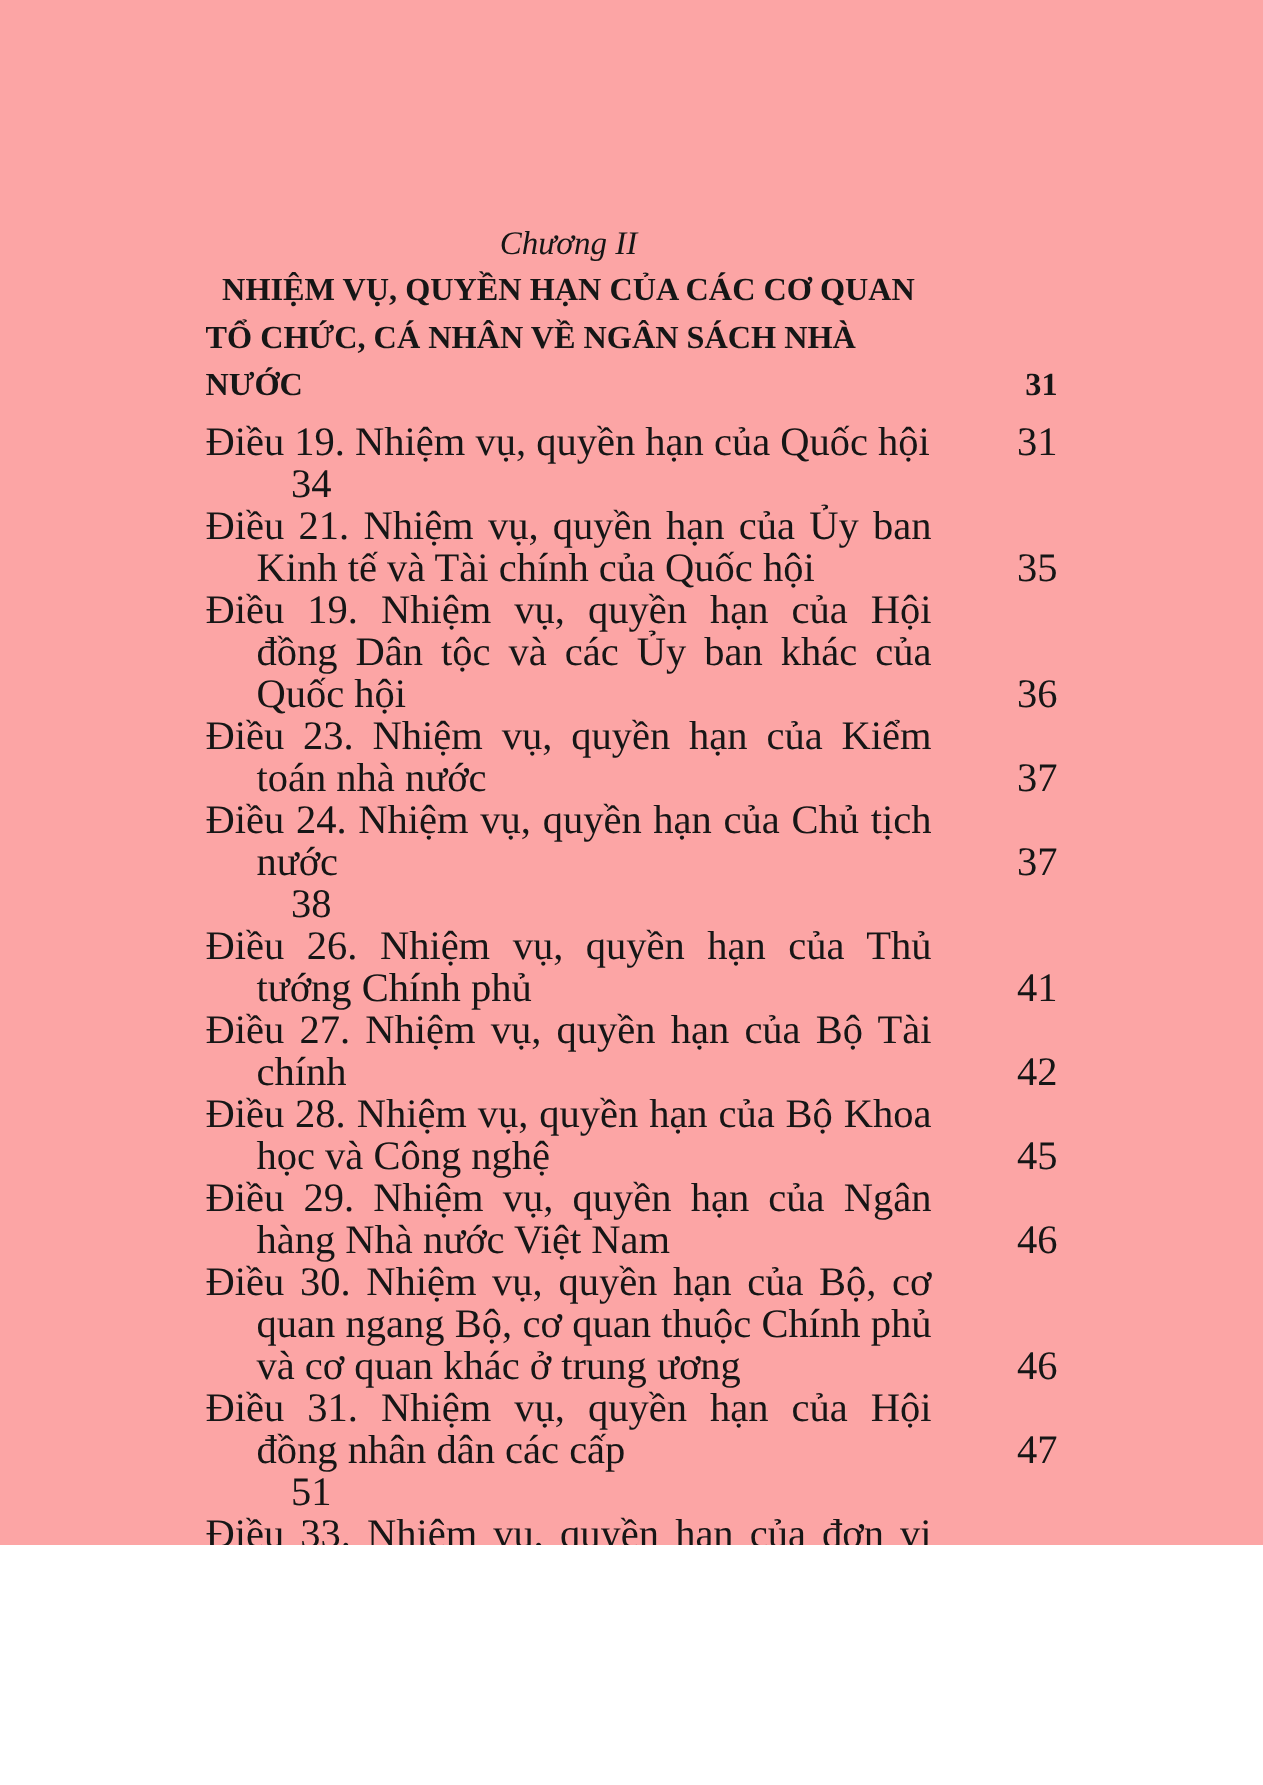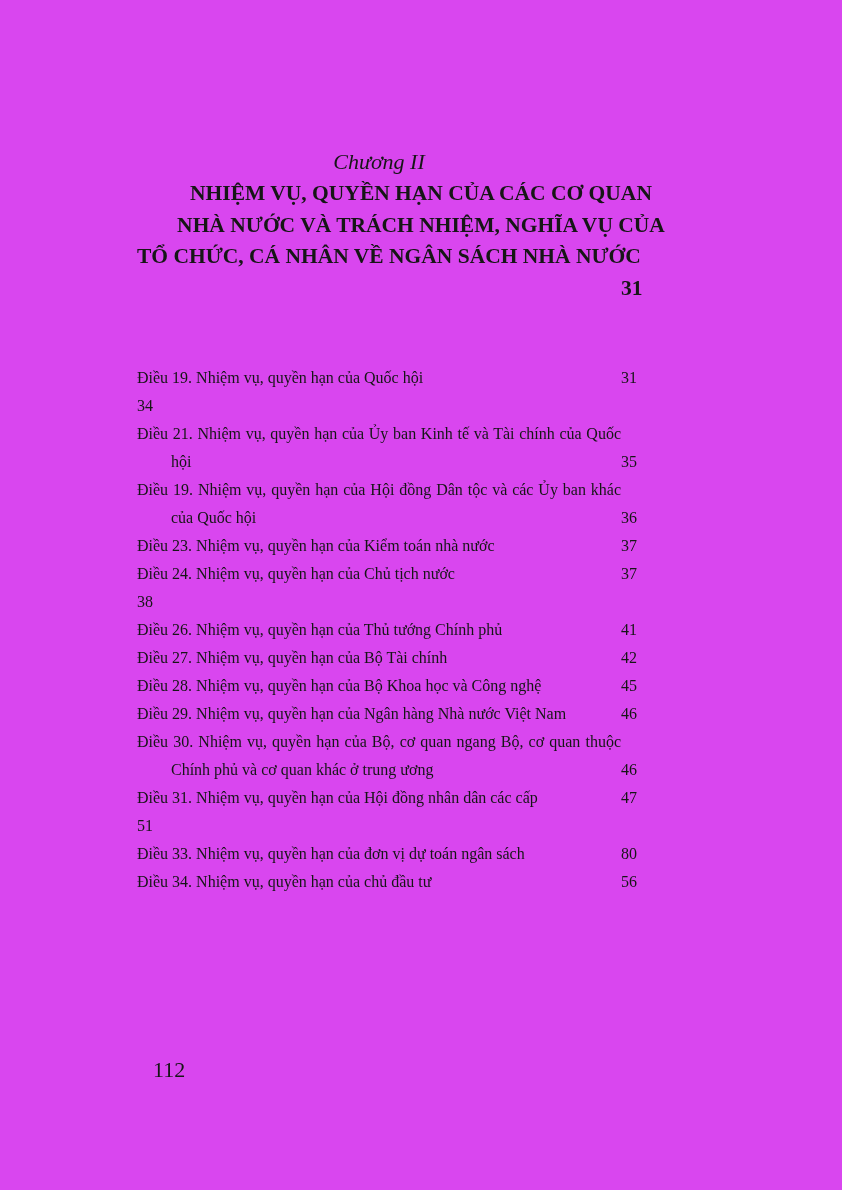--- a/index.html
+++ b/index.html
@@ -5,22 +5,22 @@
   * { margin: 0; padding: 0; box-sizing: border-box; }
   html, body { width: 842px; height: 1190px; }
   body {
     background: #ffffff;
     font-family: "Liberation Serif", "DejaVu Serif", serif;
     color: #161616;
   }
   .page {
     position: relative;
     width: 842px;
-    height: 1190px;
-    background: #d946ef;
+    height: 1030px;
+    background: #fca5a5;
     overflow: hidden;
   }
   .content {
     position: absolute;
     left: 137px;
     top: 146px;
     width: 568px;
   }
   .chapter-label {
     text-align: center;
@@ -29,37 +29,36 @@
     line-height: 31px;
     
     width: 484px;
   }
   .toc-heading {
     display: flex;
     font-weight: bold;
     font-size: 21.5px;
     line-height: 31.5px;
     margin-top: 1px;
-    flex-direction: column;
   }
   .title-text { flex: 1 1 auto; }
   .title-line { display: block; }
   .title-line.center { text-align: center; }
   .entry-page {
     flex: 0 0 84px;
     width: 84px;
-    text-align: left;
+    text-align: right;
     align-self: flex-end;
     text-indent: 0;
     white-space: nowrap;
   }
   .entries { margin-top: 7px; }
   .toc-entry {
     display: flex;
-    font-size: 16px;
+    font-size: 27px;
     line-height: 28px;
   }
   .entry-text {
     flex: 1 1 auto;
     text-align: justify;
     padding-left: 34px;
     text-indent: -34px;
   }
   .page-footer {
     position: absolute;
@@ -73,21 +72,20 @@
 <body>
 
 <div class="page">
   <div class="content">
 
     <p class="chapter-label">Chương II</p>
 
     <div class="toc-heading">
       <div class="title-text">
         <span class="title-line center">NHIỆM VỤ, QUYỀN HẠN CỦA CÁC CƠ QUAN</span>
-        <span class="title-line center">NHÀ NƯỚC VÀ TRÁCH NHIỆM, NGHĨA VỤ CỦA</span>
         <span class="title-line">TỔ CHỨC, CÁ NHÂN VỀ NGÂN SÁCH NHÀ NƯỚC</span>
       </div>
       <div class="entry-page">31</div>
     </div>
 
     <div class="entries">
 
       <p class="toc-entry">
         <span class="entry-text">Điều 19. Nhiệm vụ, quyền hạn của Quốc hội</span>
         <span class="entry-page">31</span>

